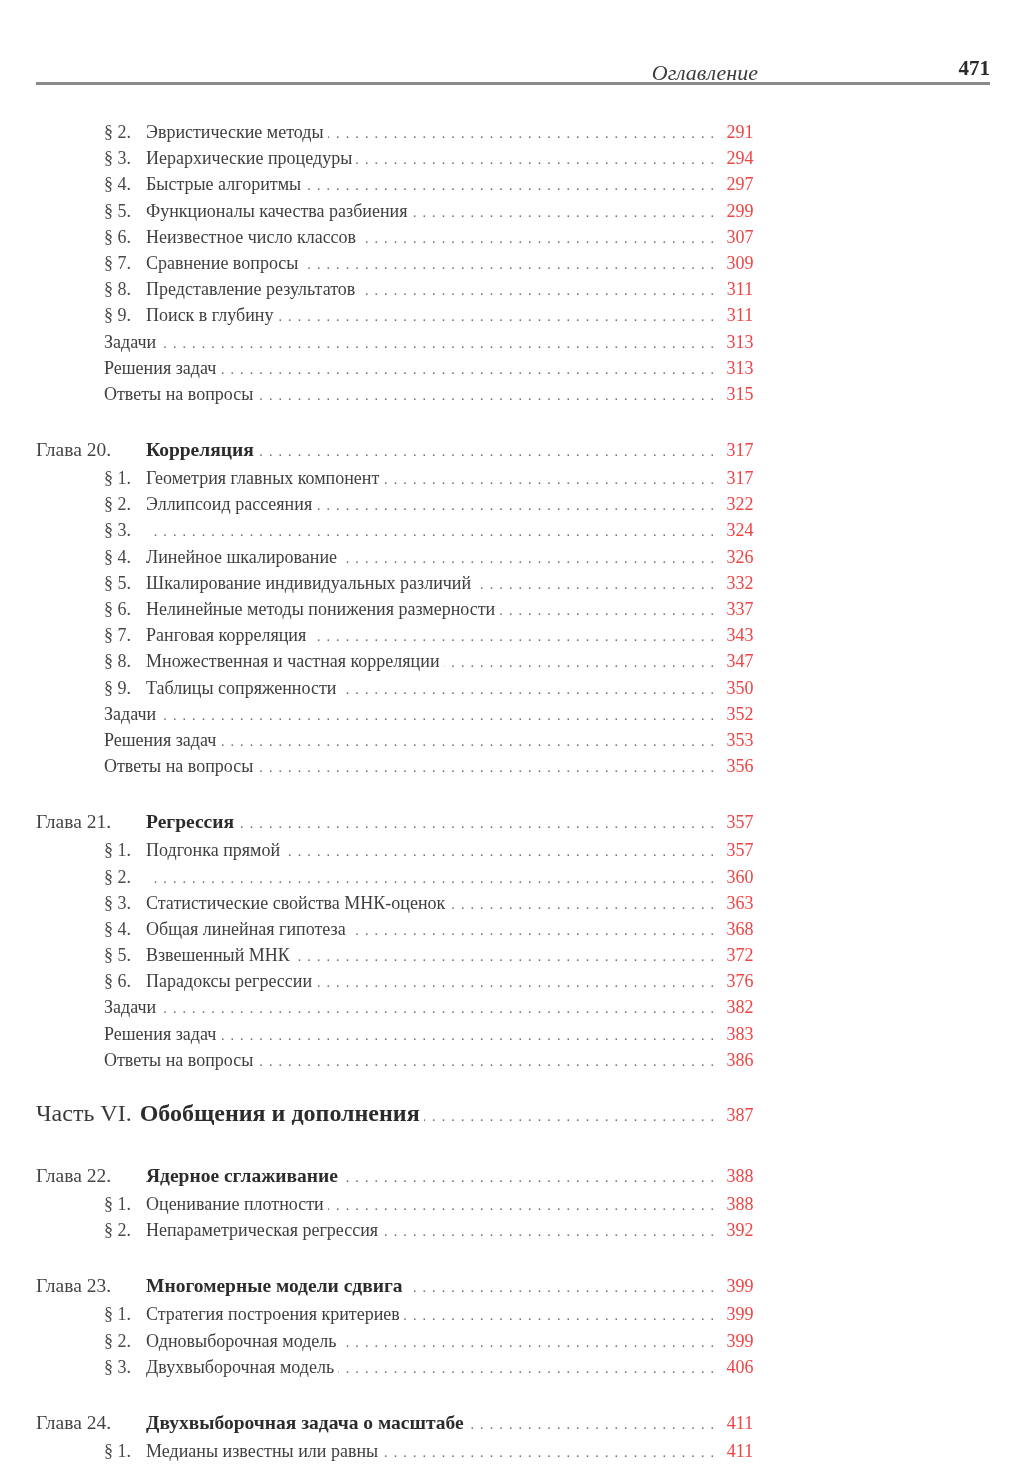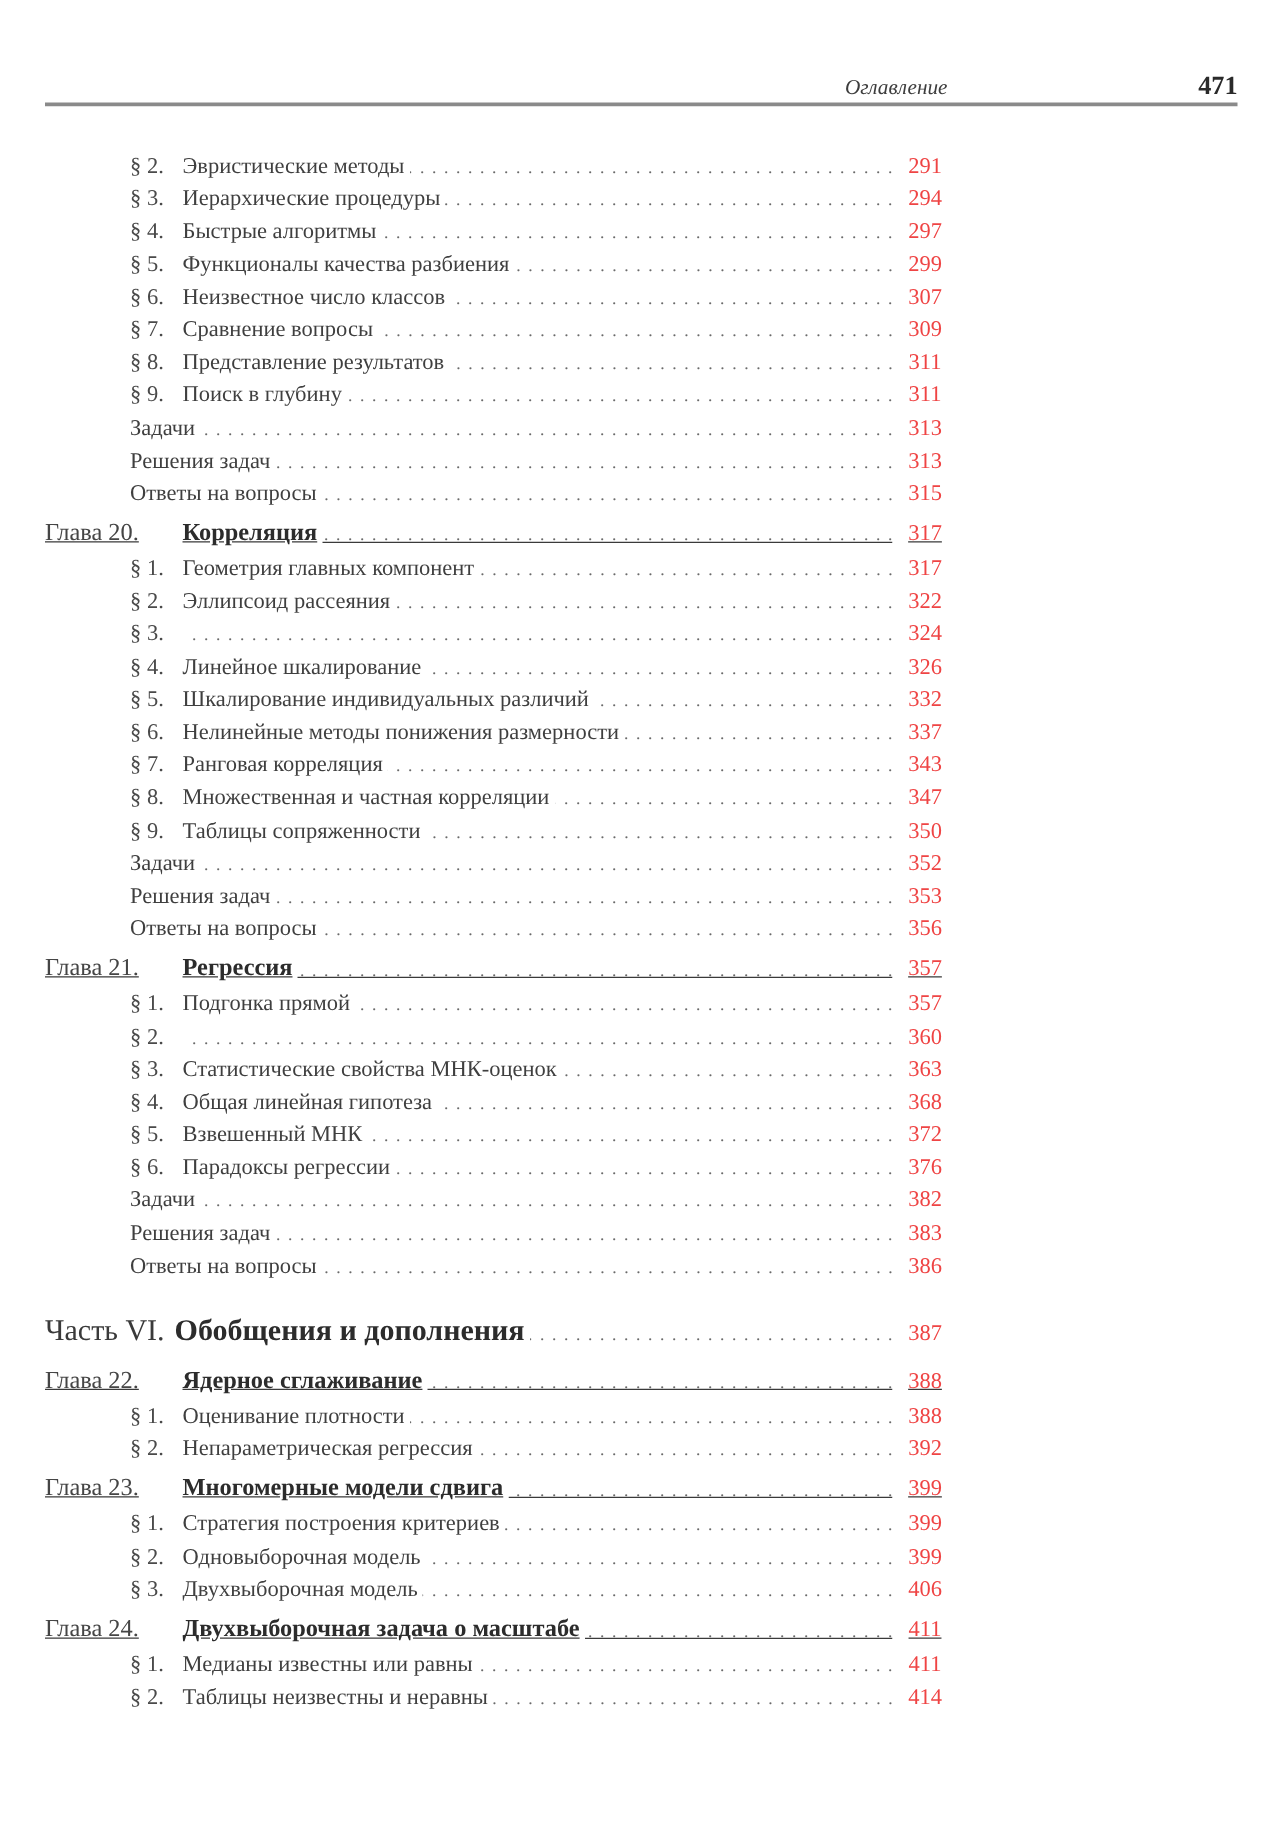--- a/index.html
+++ b/index.html
@@ -20,21 +20,21 @@
     left: 36px;
     top: 54px;
     width: 954px;
     height: 30px;
   }
   .running-title {
     position: absolute;
     right: 232px;
     top: 6px;
     font-style: italic;
-    font-size: 17px;
+    font-size: 22px;
     color: #3d3d3d;
     font-family: "Liberation Serif", "DejaVu Serif", serif;
   }
   .page-number {
     position: absolute;
     right: 0;
     top: 2px;
     font-weight: bold;
     font-size: 21px;
     color: #2a2a2a;
@@ -62,22 +62,21 @@
     font-size: 18px;
     height: 26.2px;
     line-height: 26.2px;
   }
   .row.sub { padding-left: 68px; }
   .row.misc { padding-left: 68px; }
   .row.chapter {
     font-size: 19.5px;
     height: 30px;
     line-height: 30px;
-    margin-top: 4px;
-    text-decoration: underline;
+    margin-top: 28px;
   }
   .row.part {
     font-size: 24px;
     height: 40px;
     line-height: 40px;
     margin-top: 20px;
     margin-bottom: 2px;
   }
   .num {
     display: inline-block;

